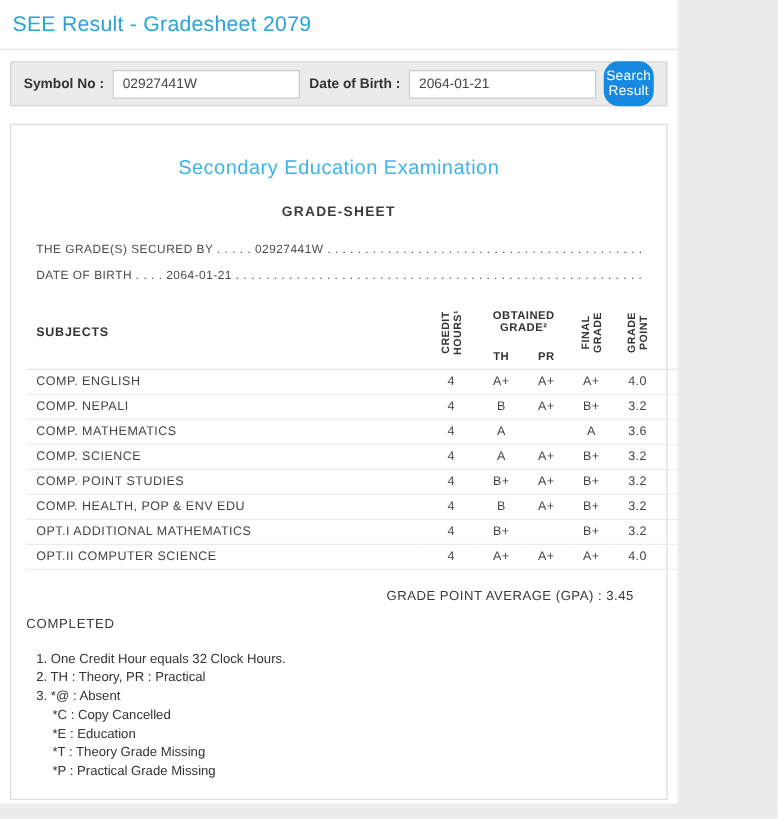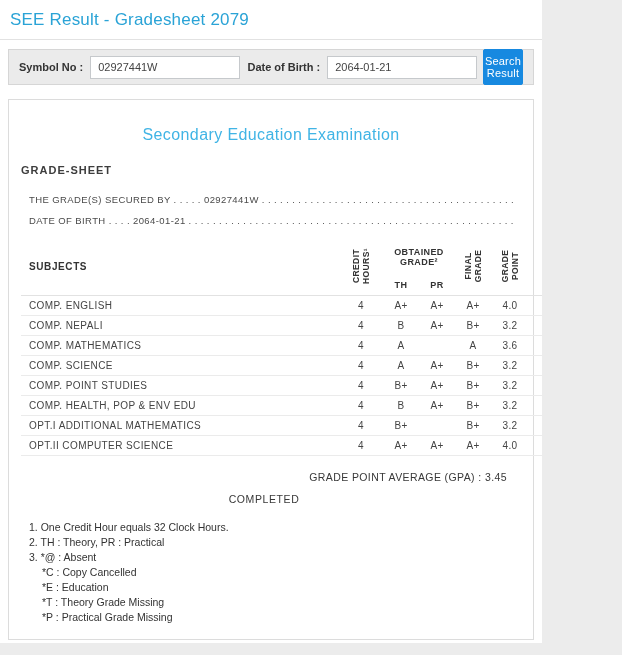--- a/index.html
+++ b/index.html
@@ -21,28 +21,28 @@
     padding:6px 10px; height:36px;
   }
   .searchbar label { font-size:11px; font-weight:700; color:#333; margin-right:7px; white-space:nowrap;text-align:right; }
   .txt {
     width:150px; height:23px; border:1px solid #c6c9cc; background:#fff;
     font-size:11px; color:#444; padding:2px 7px; font-family:"Liberation Sans",sans-serif;
   }
   .sp1 { width:28px; } .sp2 { width:22px; }
   .search-btn {
     background:#1789e0; border:1px solid #1789e0; color:#fff;
-    font-size:11px; padding:5px 1px; border-radius:2px; cursor:pointer;
+    font-size:11px; padding:5px 1px; border-radius:12px; cursor:pointer;
     font-family:"Liberation Sans",sans-serif; letter-spacing:0.2px;
   }
 
   .mainbox { border:1px solid #dcdcdc; background:#fff; margin-top:14px; padding:10px 12px 14px; }
 
   .exam-heading { text-align:center; color:#40b4e5; font-size:16px; font-weight:400; margin:16px 0 6px; letter-spacing:0.4px; }
-  .gradesheet { text-align:left; font-size:11px; font-weight:700; color:#3d3d3d; letter-spacing:1px; margin-bottom:13px;margin-top:20px; }
+  .gradesheet { text-align:center; font-size:11px; font-weight:700; color:#3d3d3d; letter-spacing:1px; margin-bottom:13px;margin-top:20px; }
 
   .dotlines { font-size:9.5px; color:#4a4a4a; letter-spacing:0.4px; padding:0 8px; }
   .dotline { white-space:nowrap; overflow:hidden; line-height:21px; }
 
   table.grades { width:100%; border-collapse:collapse; table-layout:fixed; margin-top:7px; }
   thead th { font-weight:700; color:#333; padding:0; }
   th.subjects-h {
     text-align:left; vertical-align:middle; padding-left:8px;
     font-size:10px; letter-spacing:0.6px; border-bottom:1px solid #e2e2e2;
   }
@@ -57,21 +57,21 @@
   th.obtained { vertical-align:middle; font-size:9px; letter-spacing:0.4px; height:38px; }
   tr.subhead th { font-size:9px; height:19px; border-bottom:1px solid #e2e2e2; letter-spacing:0.4px; }
 
   tbody td {
     font-size:10px; color:#444; height:20px; text-align:center;
     border-bottom:1px solid #ebebeb; letter-spacing:0.3px; padding:0;
   }
   tbody td.subject { text-align:left; padding-left:8px; letter-spacing:0.4px; }
 
   .gpa-line { text-align:right; font-size:10.5px; color:#383838; margin-top:15px; padding-right:14px; letter-spacing:0.4px; }
-  .status-line { text-align:center; font-size:10.5px; color:#383838; margin-top:10px; padding-right:14px; letter-spacing:0.6px; }
+  .status-line { text-align:left; font-size:10.5px; color:#383838; margin-top:10px; padding-right:14px; letter-spacing:0.6px; }
 
   .footnotes { margin-top:15px; font-size:10.5px; color:#333; padding-left:8px; }
   .fn { line-height:15px; }
   .fn-sub { line-height:15px; padding-left:13px; }
 
   .bottom-strip { position:absolute; left:0; right:0; bottom:0; height:12px; background:#ececec; }
 </style>
 </head>
 <body>
 

